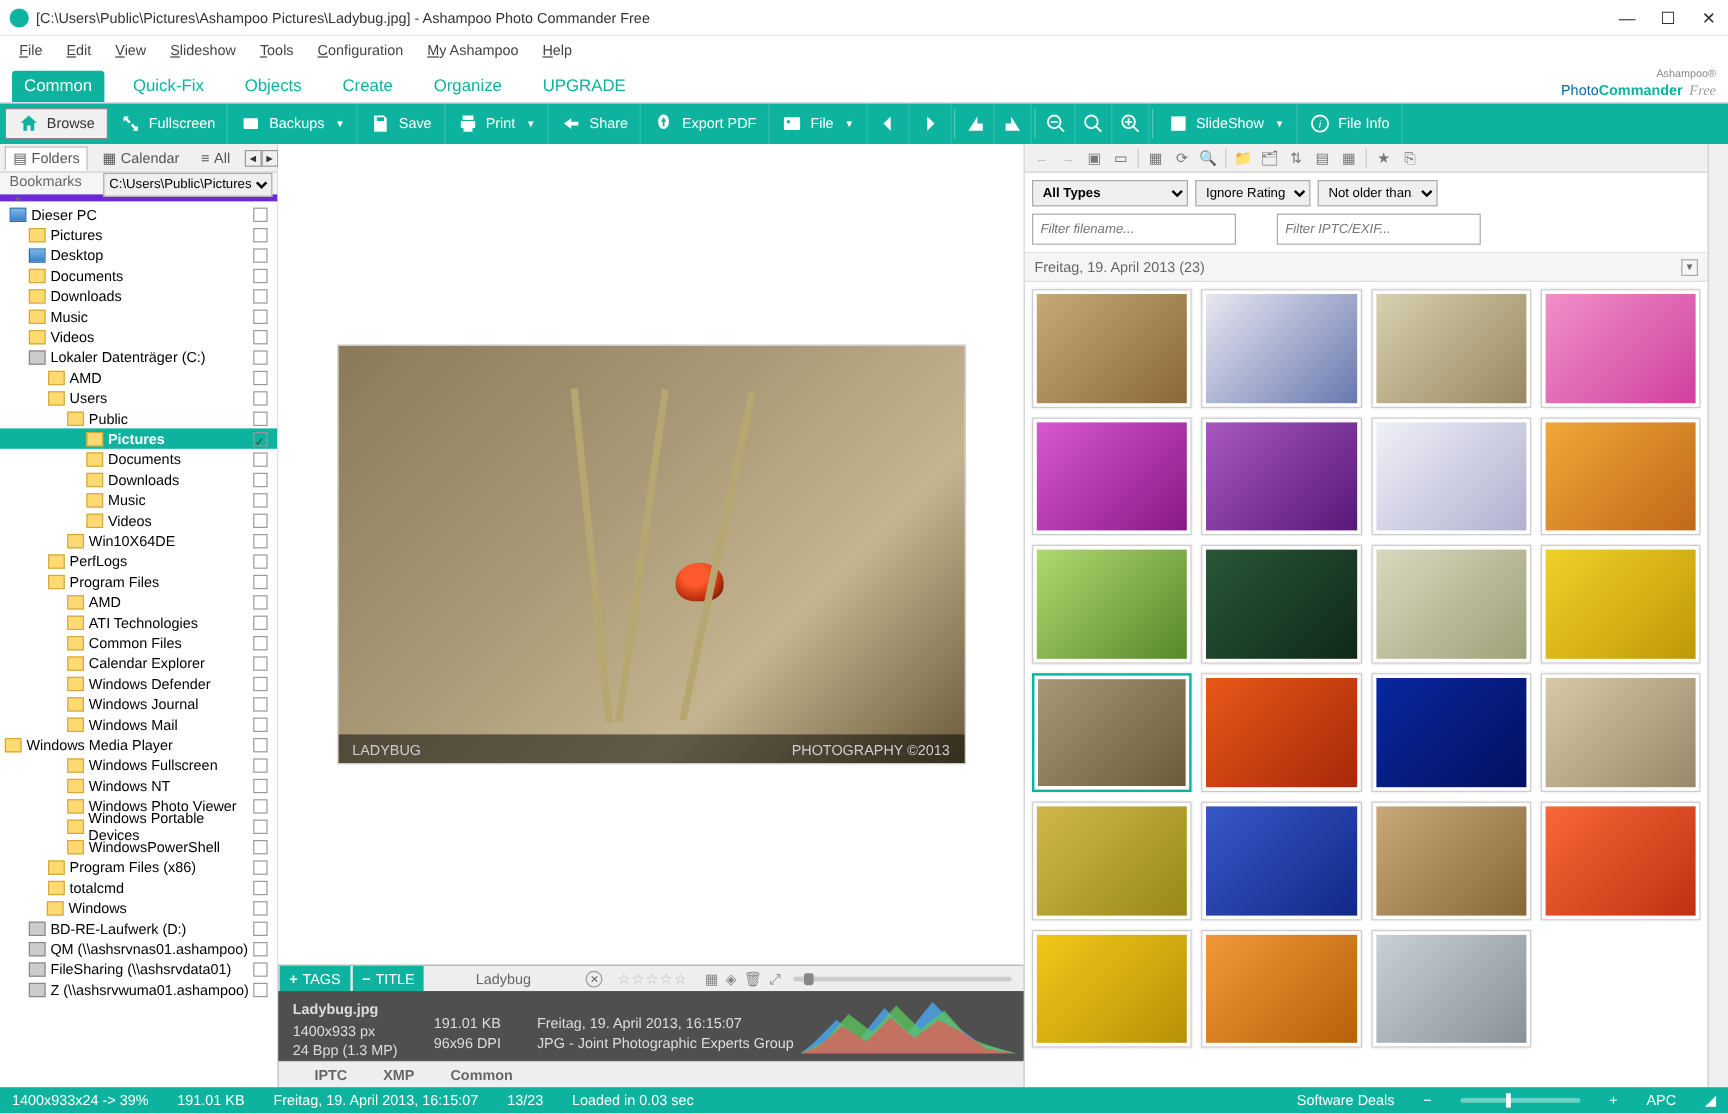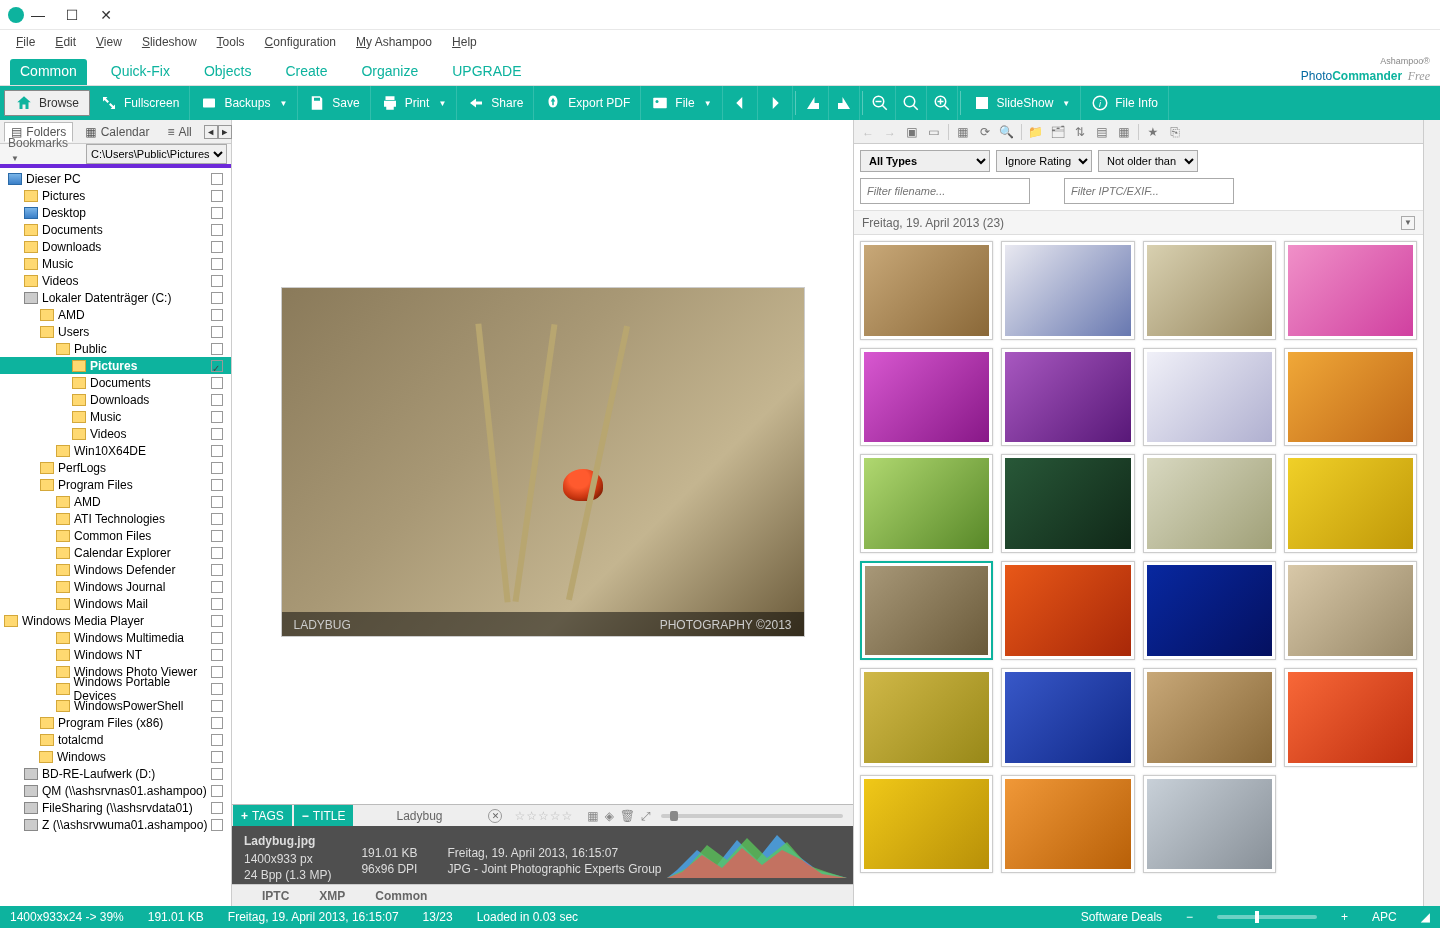--- a/index.html
+++ b/index.html
@@ -24,21 +24,21 @@
 .toolbar .tb-btn svg,.toolbar .tb-btn .ico{width:18px;height:18px;fill:#fff}
 .toolbar .tb-btn.active svg{fill:#0db39e}
 .toolbar .sep{width:1px;height:24px;background:rgba(255,255,255,0.3);margin:0 2px}
 .main{flex:1;display:flex;min-height:0}
 .left-panel{width:232px;background:#fafafa;display:flex;flex-direction:column;border-right:1px solid #ccc}
 .lp-tabs{height:24px;display:flex;align-items:center;background:#f0f0f0;border-bottom:1px solid #ccc;padding:0 4px;gap:6px}
 .lp-tabs .lpt{display:flex;align-items:center;gap:4px;padding:2px 6px;color:#555;cursor:pointer}
 .lp-tabs .lpt.active{background:#fff;border:1px solid #bbb;border-bottom:1px solid #fff;margin-bottom:-1px}
 .lp-tabs .arrows{margin-left:auto;display:flex;gap:0}
 .lp-tabs .arrows span{width:14px;height:14px;display:flex;align-items:center;justify-content:center;border:1px solid #999;font-size:9px;color:#333}
-.lp-path{height:24px;display:flex;align-items:flex-end;gap:0;padding:0 4px;background:#f5f5f5;border-bottom:4px solid #6d28d9}
+.lp-path{height:24px;display:flex;align-items:flex-start;gap:0;padding:0 4px;background:#f5f5f5;border-bottom:6px solid #6d28d9}
 .lp-path select{flex:1;margin-left:4px;height:20px;font-size:11px;border:1px solid #aaa}
 .tree{flex:1;overflow-y:auto;background:#fff;padding:2px 0}
 .tree .node{display:flex;align-items:center;height:17px;padding:0 4px;cursor:pointer}
 .tree .node .cb{width:12px;height:12px;border:1px solid #999;margin-left:auto;margin-right:4px}
 .tree .node .cb.checked::after{content:"✓";font-size:10px;color:#444;line-height:10px}
 .tree .node .fico{width:14px;height:12px;background:#ffd971;border:1px solid #d4a83a;margin-right:4px}
 .tree .node .fico.pc{background:linear-gradient(#7ab5e8,#3a7fc8);border:1px solid #2a6aa8}
 .tree .node .fico.drive{background:#ccc;border:1px solid #888}
 .tree .node.selected{background:#0db39e;color:#fff}
 .tree .node.selected .lbl{font-weight:bold}
@@ -86,20 +86,21 @@
 .statusbar .zoom-slider{width:100px;height:4px;background:rgba(255,255,255,0.4);position:relative;border-radius:2px}
 .statusbar .zoom-slider .thumb{position:absolute;left:38%;top:-4px;width:4px;height:12px;background:#fff}
 .scrollbar{width:17px;background:#f0f0f0;border-left:1px solid #ccc}
 .dropdown-arrow{font-size:8px;margin-left:3px}
 </style>
 </head>
 <body>
 
 <div class="titlebar">
   <div class="app-icon"></div>
+  <div class="title">[C:\Users\Public\Pictures\Ashampoo Pictures\Ladybug.jpg] - Ashampoo Photo Commander Free</div>
   <div class="winbtns">
     <span>—</span>
     <span>☐</span>
     <span>✕</span>
   </div>
 </div>
 
 <div class="menubar">
   <span><u>F</u>ile</span>
   <span><u>E</u>dit</span>
@@ -394,21 +395,21 @@
           <span class="lbl">Windows Mail</span>
           <span class="cb"></span>
         </div>
         <div class="node" style="">
           <span class="fico "></span>
           <span class="lbl">Windows Media Player</span>
           <span class="cb"></span>
         </div>
         <div class="node" style="padding-left: 56px;">
           <span class="fico "></span>
-          <span class="lbl">Windows Multimedia</span>
+          <span class="lbl">Windows Fullscreen</span>
           <span class="cb"></span>
         </div>
         <div class="node" style="padding-left: 56px;">
           <span class="fico "></span>
           <span class="lbl">Windows NT</span>
           <span class="cb"></span>
         </div>
         <div class="node" style="padding-left: 56px;">
           <span class="fico "></span>
           <span class="lbl">Windows Photo Viewer</span>

